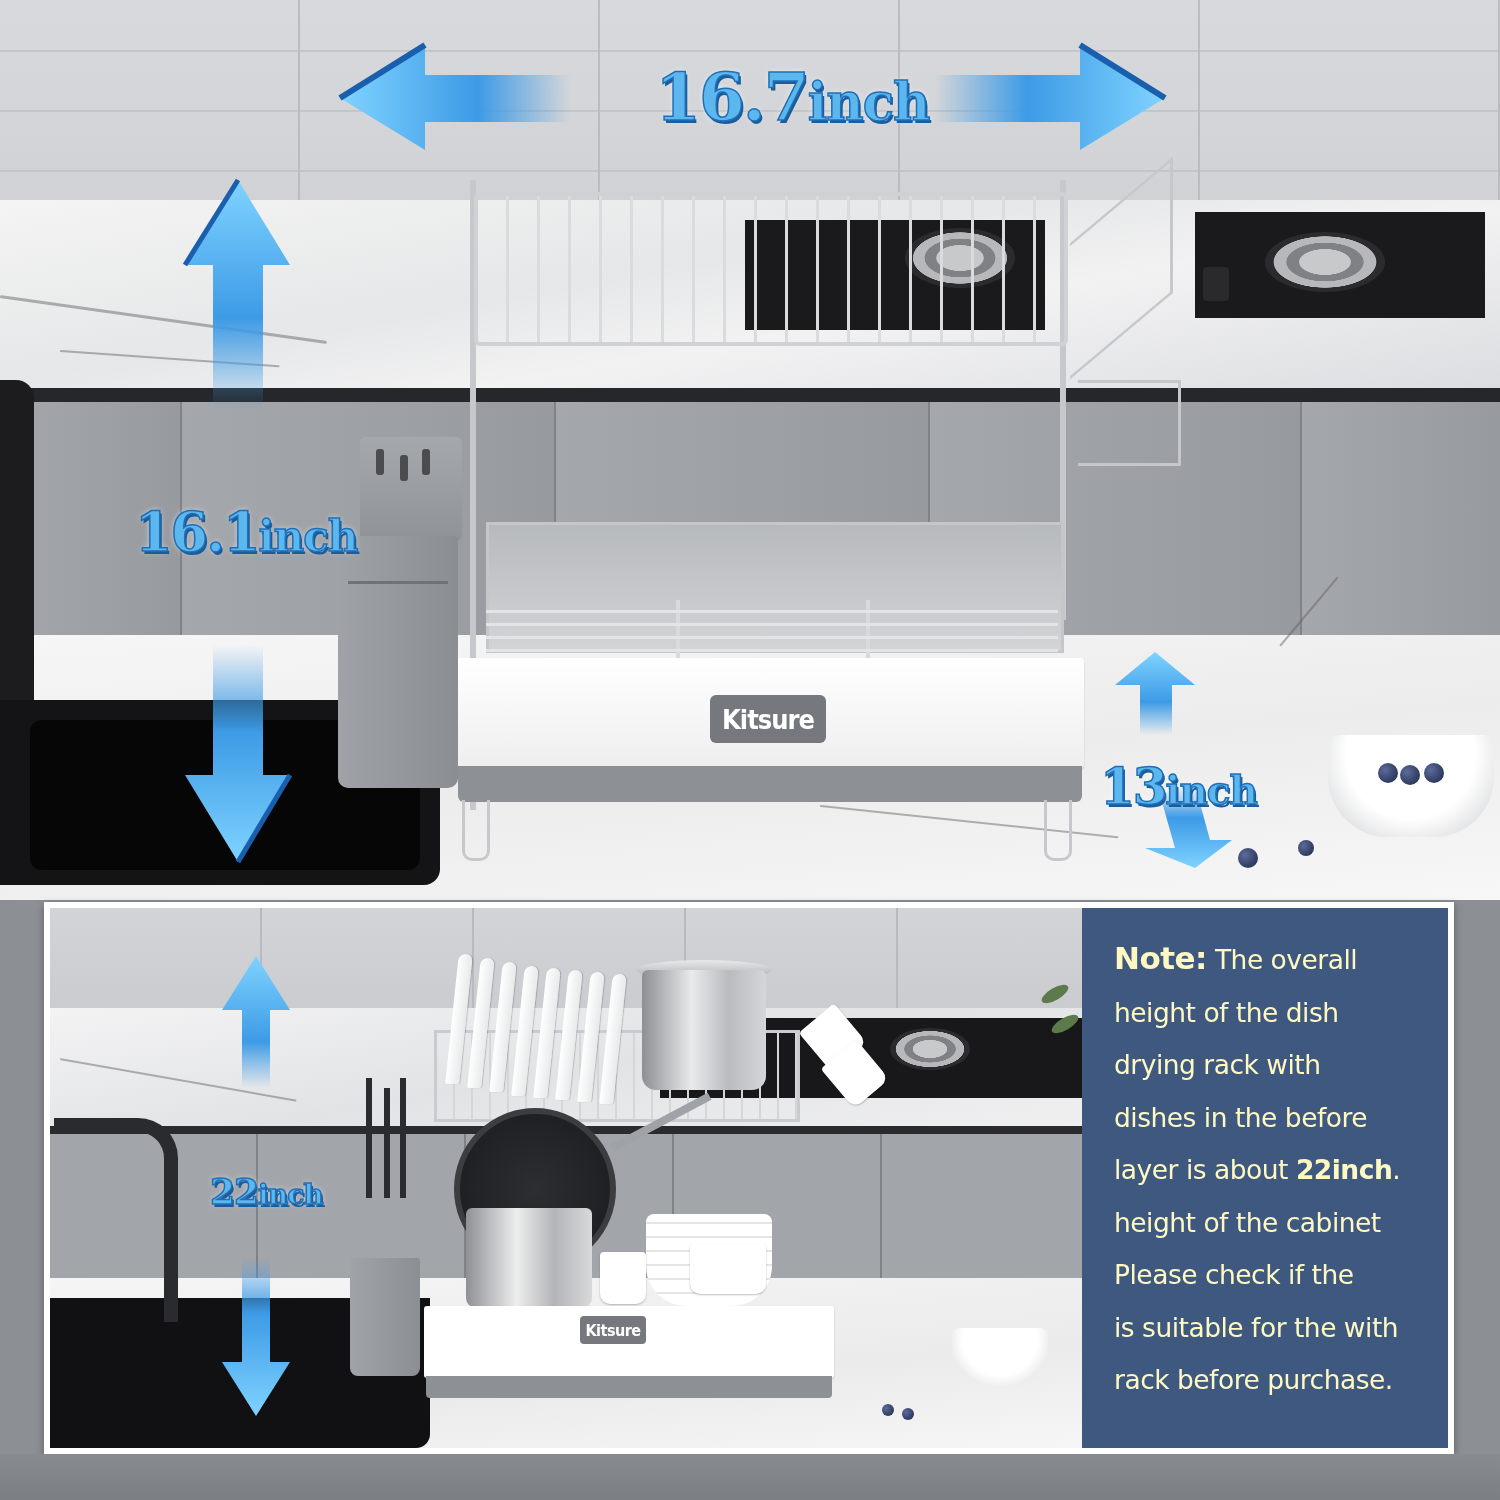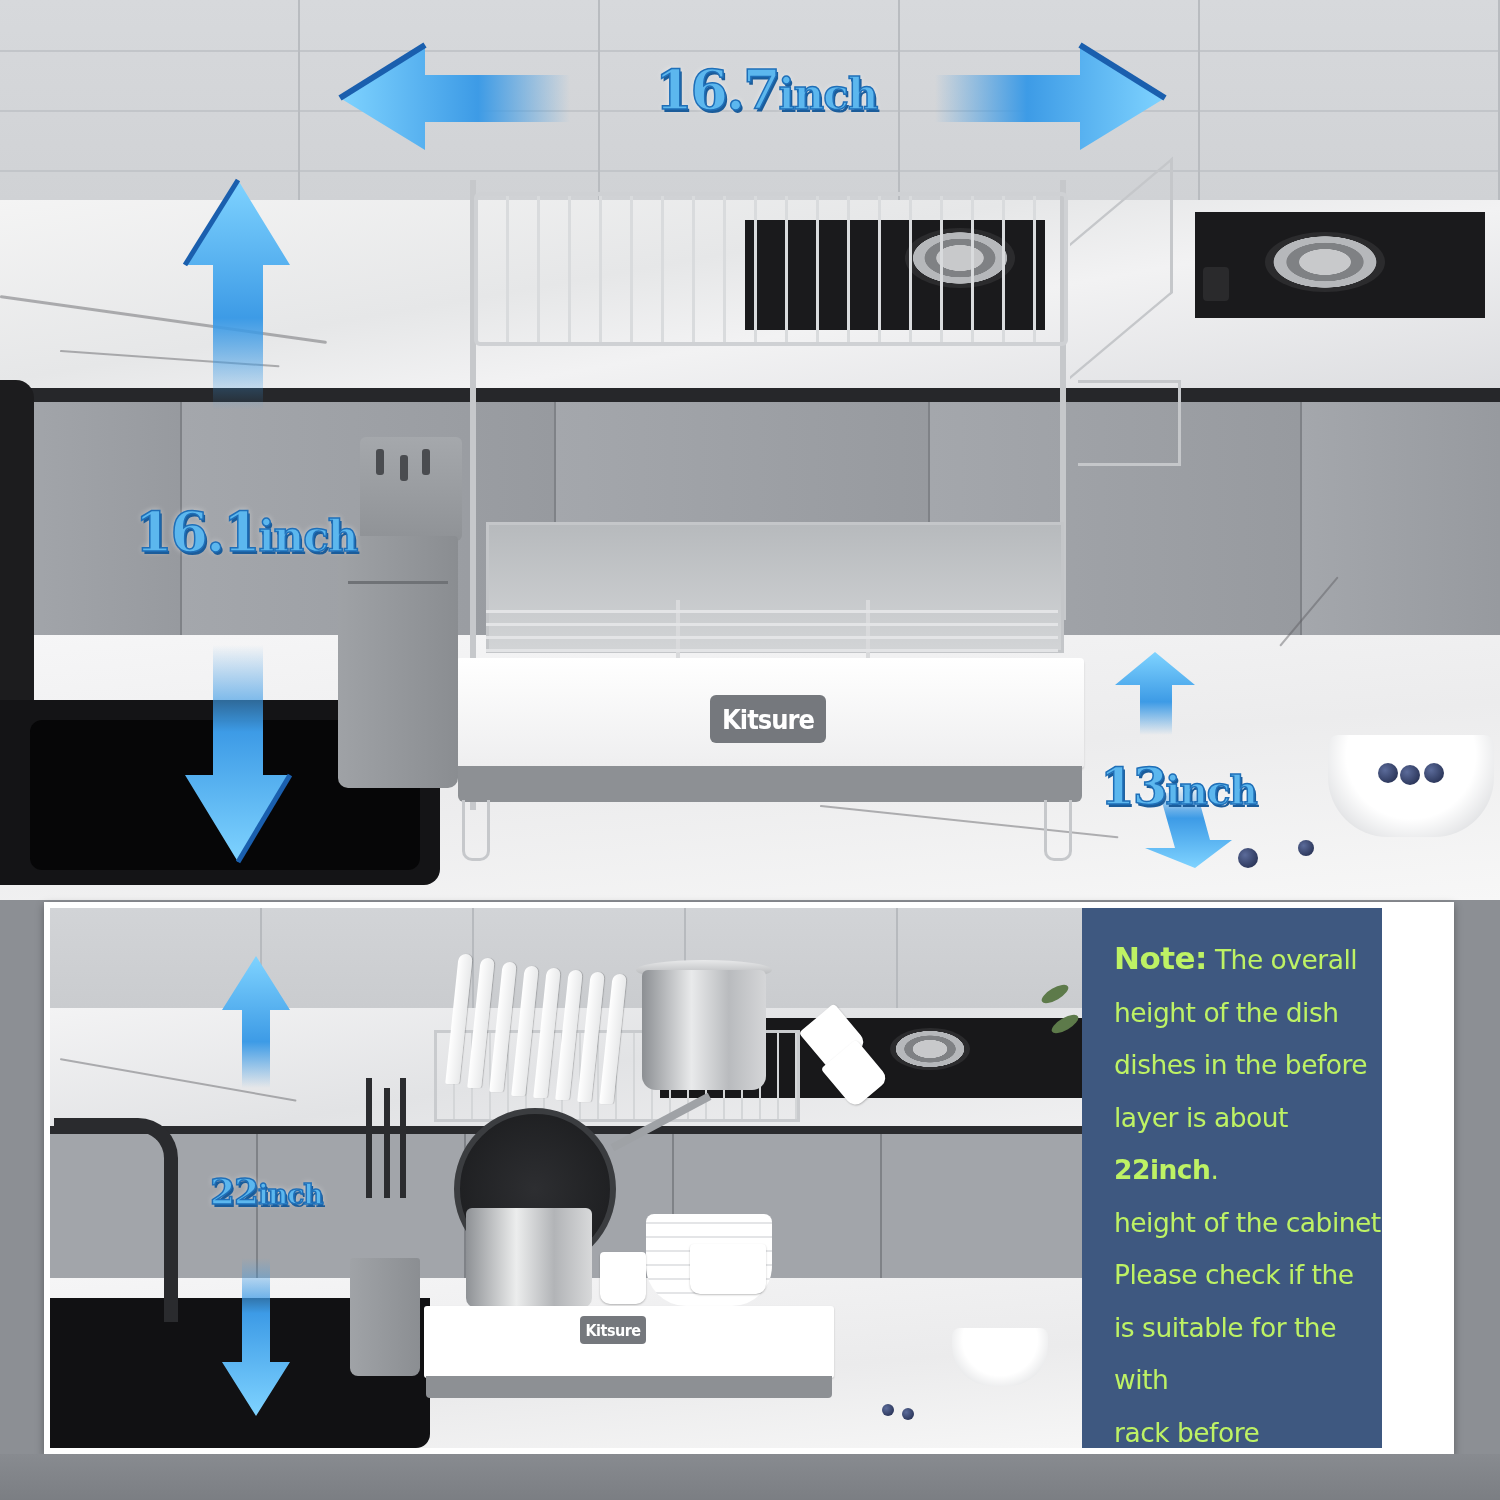--- a/index.html
+++ b/index.html
@@ -50,21 +50,21 @@
   .berry{position:absolute;width:20px;height:20px;border-radius:50%;background:radial-gradient(circle at 35% 35%,#5b6b9a,#1c2545);}
   
   .dim-label{position:absolute;font-family:"DejaVu Serif",serif;font-weight:bold;color:#5cb7ee;
     -webkit-text-stroke:1.5px #1f6fb8;text-shadow:2px 3px 0 #1b5c9a,0 0 6px rgba(255,255,255,.6);white-space:nowrap;letter-spacing:-2px;}
   .dim-label .num{font-size:1em;}
   .dim-label .unit{font-size:.78em;letter-spacing:-1px;}
   svg.arrow{position:absolute;overflow:visible;}
   
   .inset{position:absolute;left:44px;top:902px;width:1410px;height:552px;background:#ffffff;box-shadow:0 3px 8px rgba(0,0,0,.35);}
   .inset-photo{position:absolute;left:6px;top:6px;width:1032px;height:540px;overflow:hidden;background:#dcdee1;}
-  .note{position:absolute;left:1038px;top:6px;width:300px;height:540px;background:#3e5880;color:#bef264;
+  .note{position:absolute;left:1038px;top:6px;width:366px;height:540px;background:#3e5880;color:#fef9c3;
     font-family:"DejaVu Sans",sans-serif;font-size:26.5px;line-height:52.5px;padding:24px 0 0 32px;box-sizing:border-box;letter-spacing:-.5px;}
   .note b{font-weight:bold;}
   .note-head{font-size:31px;}
   .below{position:absolute;left:0;top:1454px;width:1500px;height:46px;background:linear-gradient(#888b90,#7b7e83);}
   
   .i-back{position:absolute;left:0;top:0;width:1032px;height:110px;background:
       repeating-linear-gradient(90deg,transparent 0 210px,#b7babe 210px 212px),linear-gradient(#d2d4d7,#c9cbce);}
   .i-counter1{position:absolute;left:0;top:100px;width:1032px;height:125px;background:linear-gradient(170deg,#f3f3f4,#e2e3e5 50%,#f0f0f1);}
   .i-strip{position:absolute;left:0;top:218px;width:1032px;height:8px;background:#2a2b2e;}
   .i-cab{position:absolute;left:0;top:226px;width:1032px;height:150px;background:
@@ -201,21 +201,21 @@
 
   <g>
     <polygon points="1155,652 1195,685 1172,685 1172,735 1140,735 1140,685 1115,685" fill="url(#gU)"></polygon>
   </g>
 
   <g>
     <polygon points="1195,868 1232,840 1210,840 1195,785 1160,795 1175,848 1145,848" fill="url(#gD)"></polygon>
   </g>
 </svg>
 
-<div class="dim-label" style="left:655px;top:58px;font-size:54px;">
+<div class="dim-label" style="left:655px;top:58px;font-size:66px;">
   <span class="num">16.7</span><span class="unit">inch</span>
 </div>
 <div class="dim-label" style="left:135px;top:500px;font-size:54px;">
   <span class="num">16.1</span><span class="unit">inch</span>
 </div>
 <div class="dim-label" style="left:1100px;top:728px;font-size:50px;margin-top:29px;">
   <span class="num">13</span><span class="unit">inch</span>
 </div>
 
 <div class="inset">
@@ -286,20 +286,21 @@
       </g>
     </svg>
     <div class="dim-label" style="left:160px;top:262px;font-size:36px;letter-spacing:-1px;">
       <span class="num">22</span><span class="unit">inch</span>
     </div>
   </div>
 
   <div class="note">
     <div><b class="note-head">Note:</b><span> The overall</span></div>
     <div>height of the dish</div>
+    <div>drying rack with</div>
     <div>dishes in the before</div>
     <div><span>layer is about </span><b>22inch</b><span>.</span></div>
     <div>height of the cabinet</div>
     <div>Please check if the</div>
     <div>is suitable for the with</div>
     <div>rack before purchase.</div>
   </div>
 </div>
 <div class="below"></div>
 

